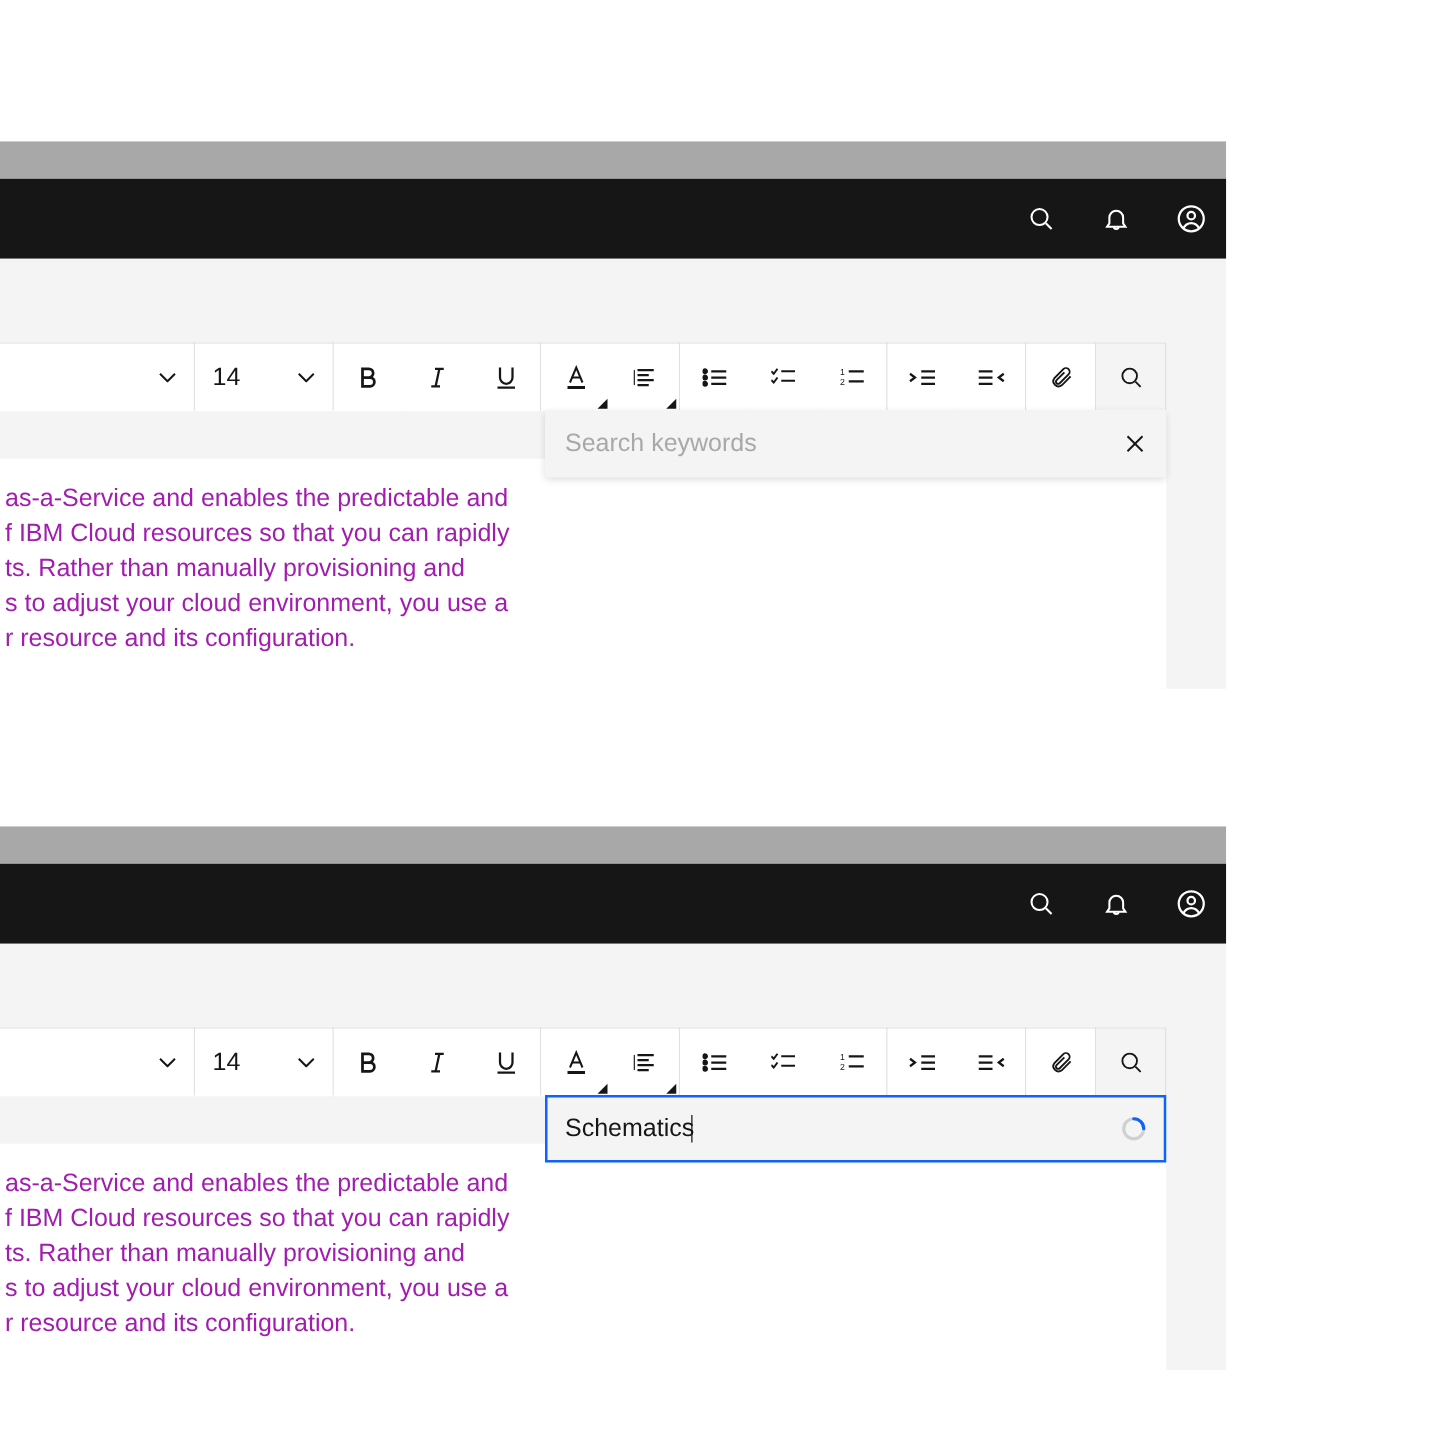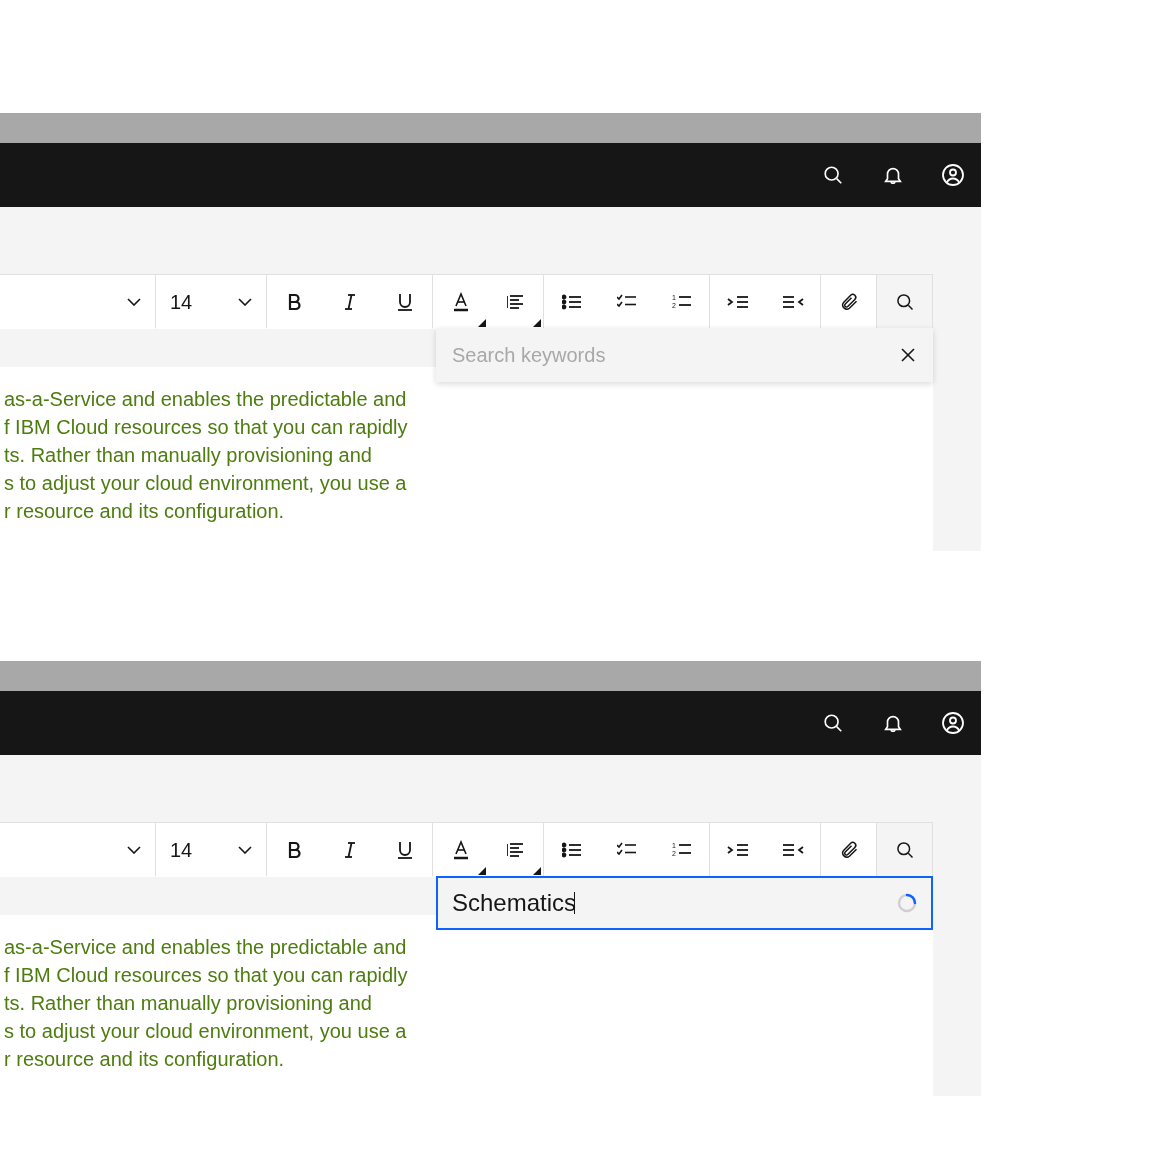--- a/index.html
+++ b/index.html
@@ -122,21 +122,21 @@
     position: absolute;
     left: -280px;
     top: 160px;
     right: 48px;
     background: #fff;
     padding: 18px 20px 60px 284px;
   }
   .doc-text {
     font-size: 20px;
     line-height: 1.4;
-    color: #4d7c0f;
+    color: #a21caf;
     text-align: left;
   }
   .search-panel {
     position: absolute;
     top: 121px;
     right: 48px;
     width: 497px;
     height: 54px;
     background: #f4f4f4;
     display: flex;
@@ -503,21 +503,21 @@
         <span>as-a-Service and enables the predictable and</span><br>
         <span>f IBM Cloud resources so that you can rapidly</span><br>
         <span>ts. Rather than manually provisioning and</span><br>
         <span>s to adjust your cloud environment, you use a</span><br>
         <span>r resource and its configuration.</span>
       </div>
     </div>
 
     <div class="search-panel active">
       <div style="display:flex;align-items:center;">
-        <span style="font-size:24px;color:#161616;">Schematics</span>
+        <span style="font-size:20px;color:#161616;">Schematics</span>
           <span class="caret"></span>
       </div>
       <div class="spinner">
         <svg width="20" height="20" viewBox="0 0 20 20">
             <circle cx="10" cy="10" r="8" fill="none" stroke="#d0d0d0" stroke-width="2.5"></circle>
             <path d="M10 2 a8 8 0 0 1 8 8" fill="none" stroke="#0f62fe" stroke-width="2.5" stroke-linecap="round"></path>
           </svg>
       </div>
     </div>
 

